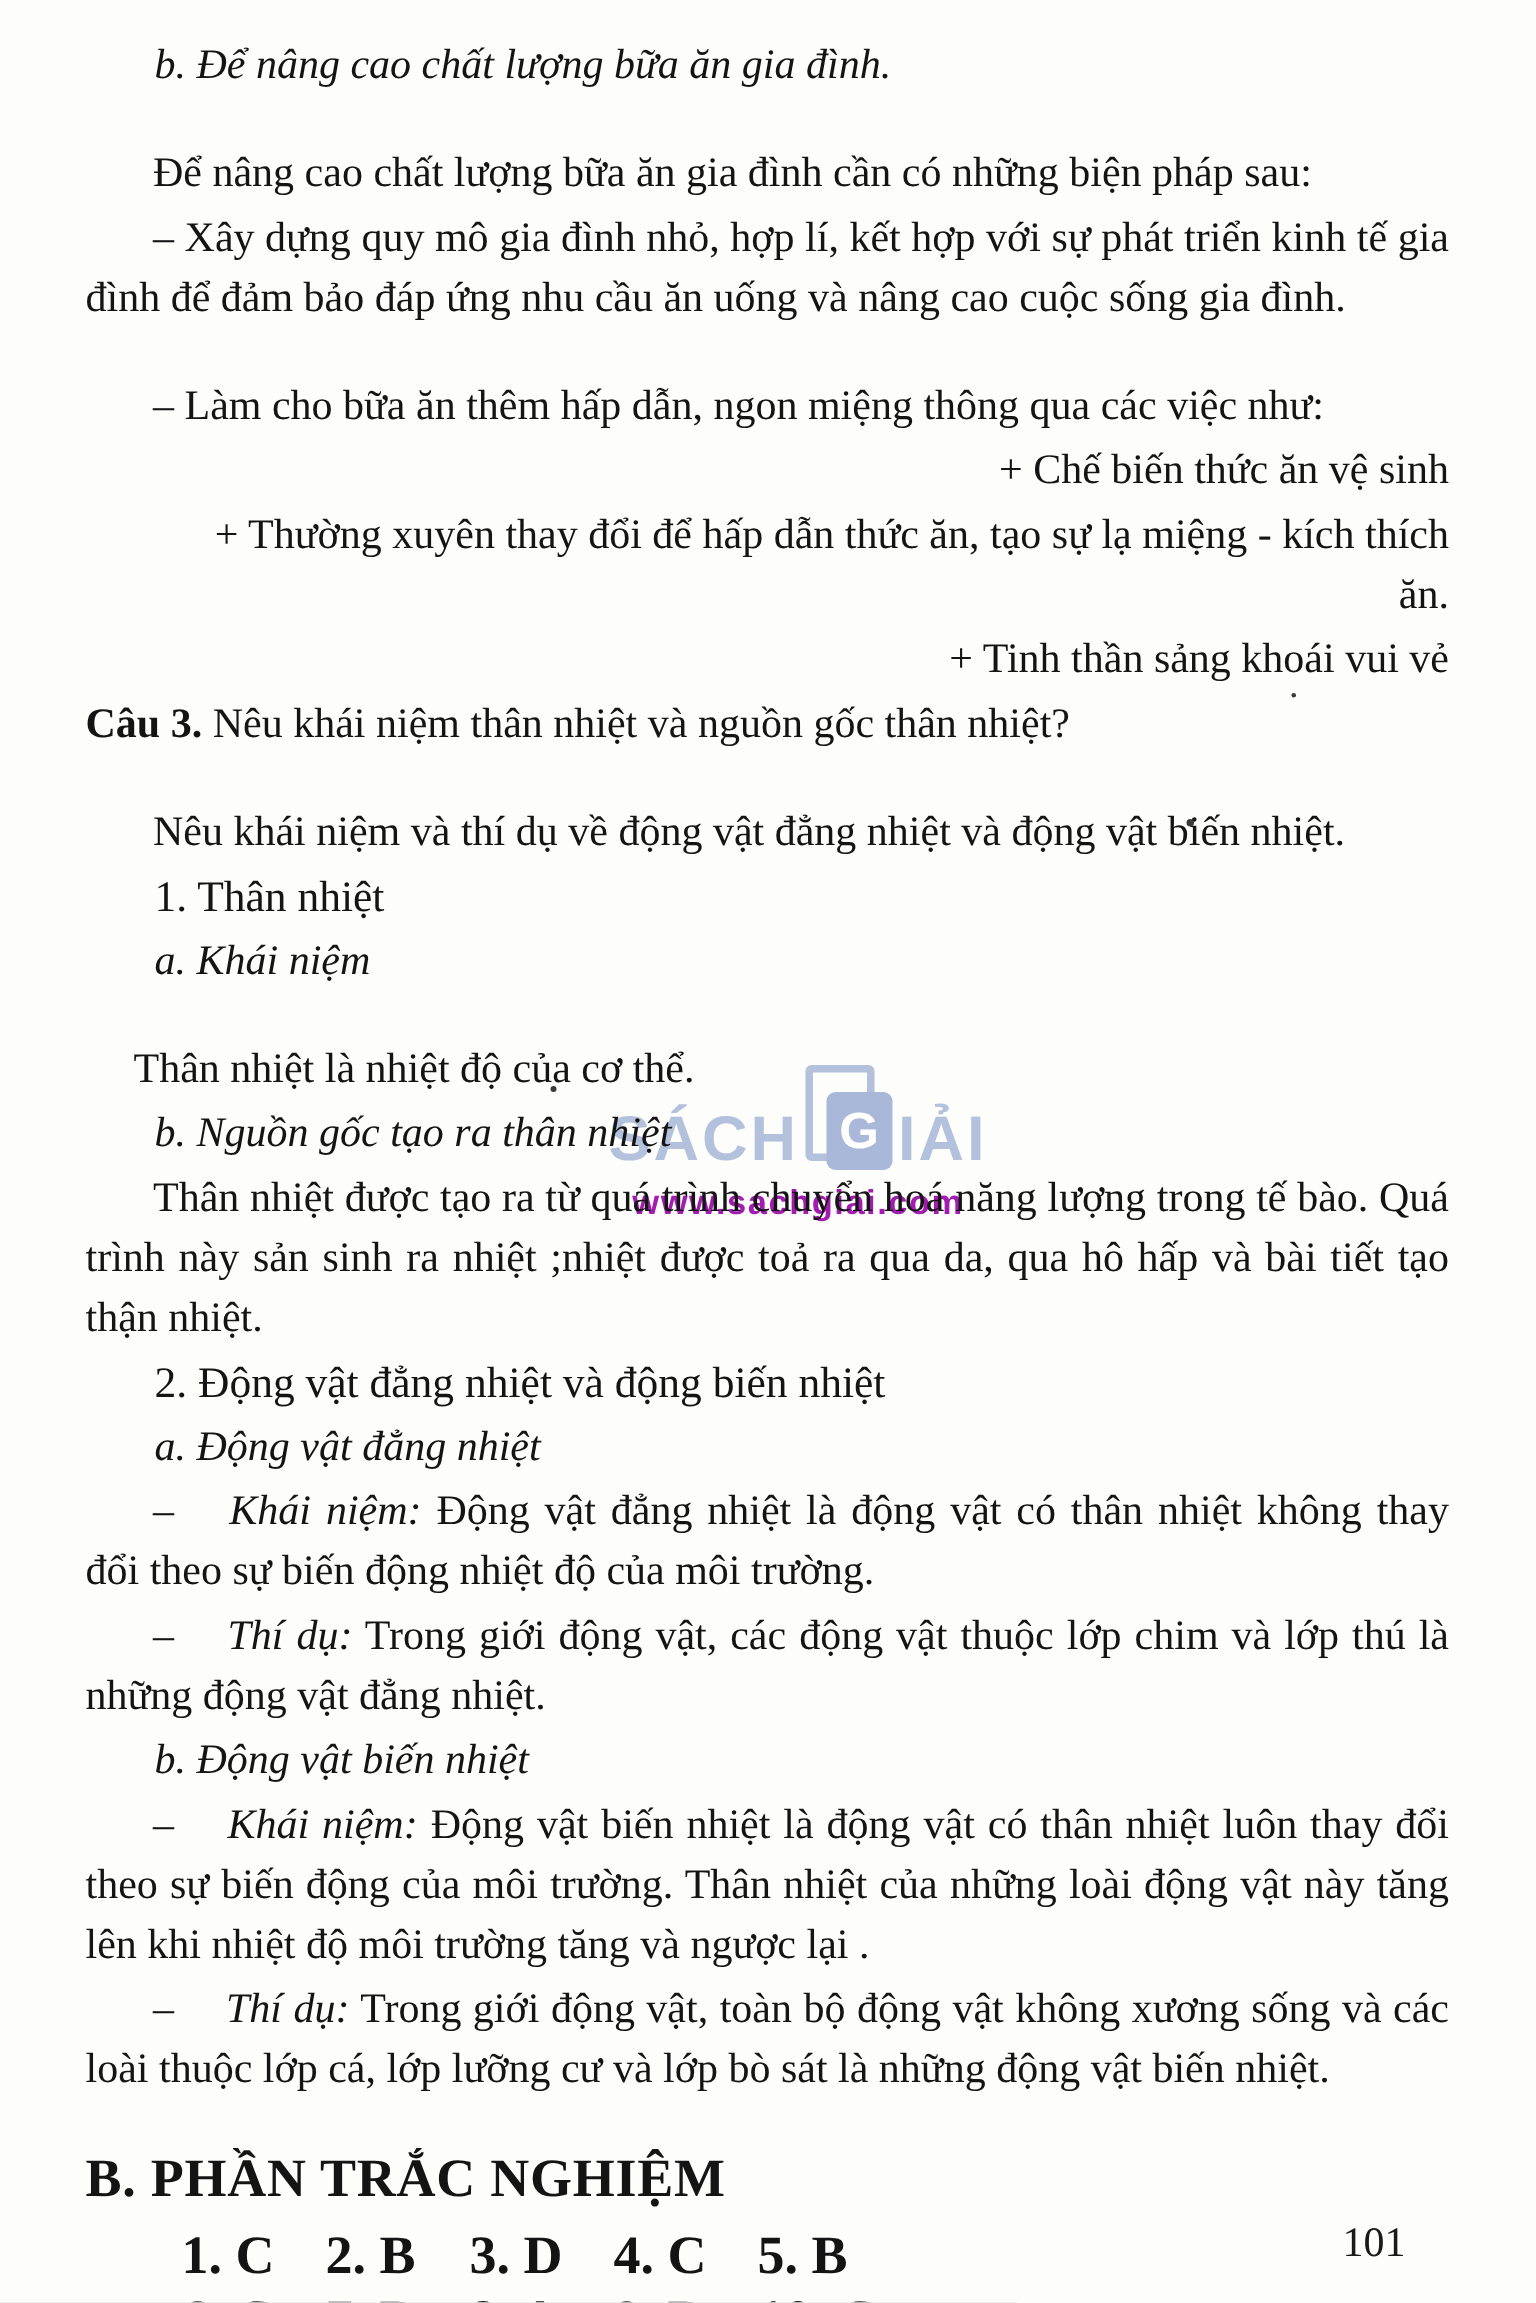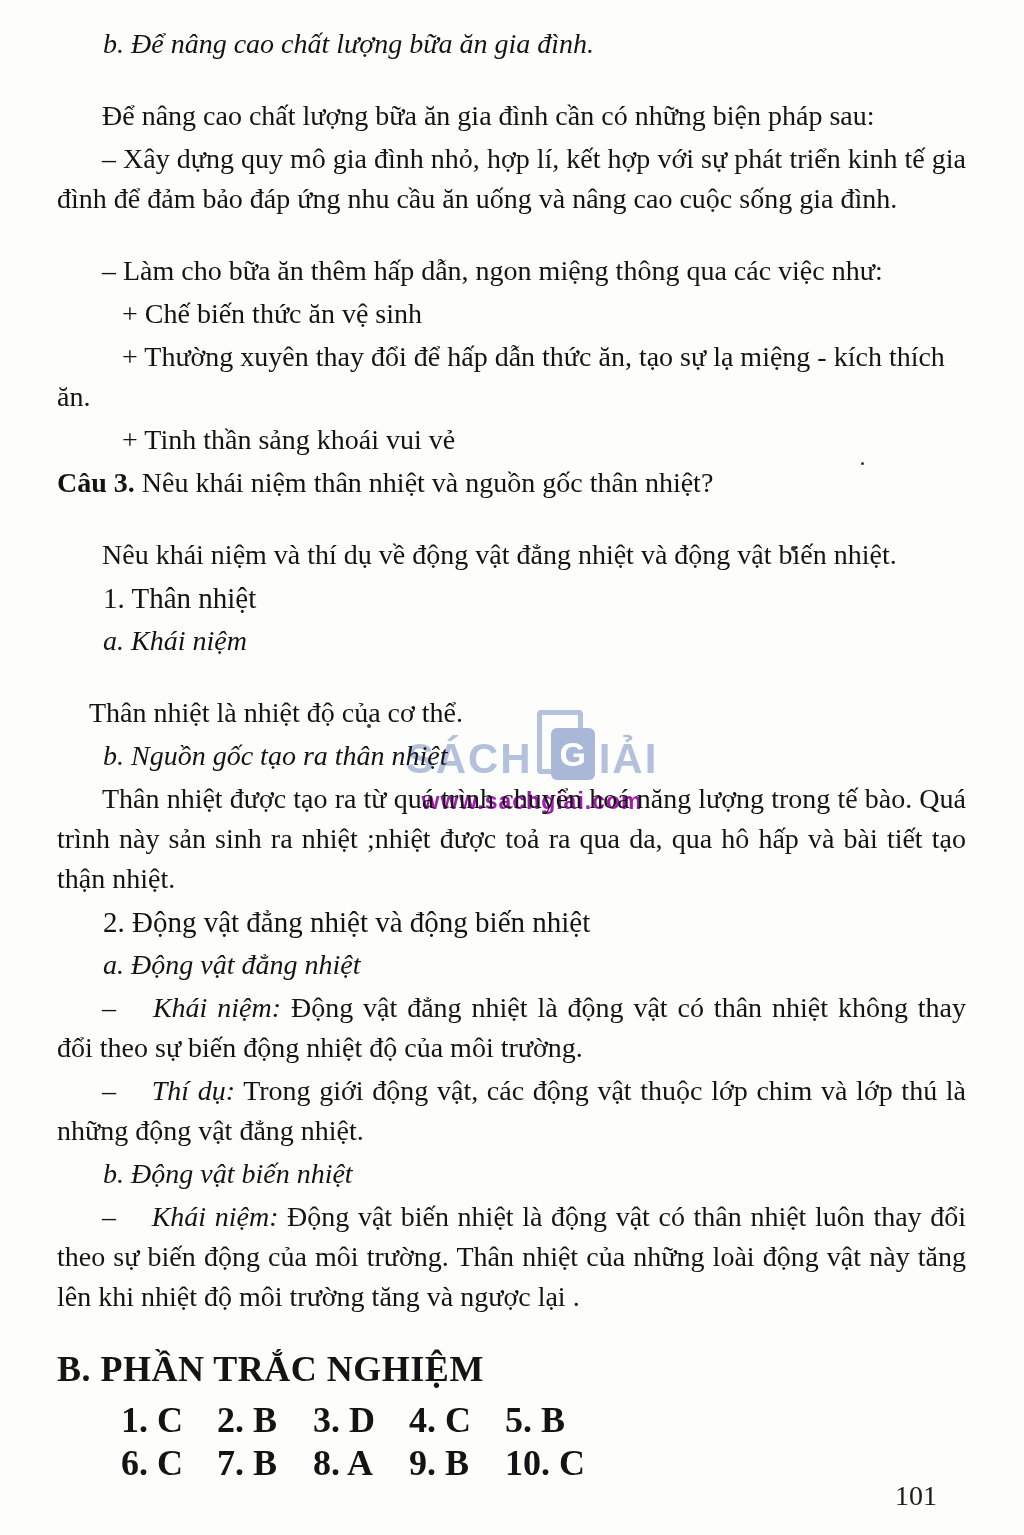--- a/index.html
+++ b/index.html
@@ -18,21 +18,21 @@
   }
   .content p, .content h3, .content h4{
     margin:0 0 3px 0;
     font-size:28px;
     line-height:40px;
     font-weight:normal;
   }
   .p{ text-align:justify; text-indent:45px; }
   .p.no-just{ text-align:left;margin-top:32px; }
   .indent-sm{ text-indent:32px; }
-  .sub{ text-indent:65px; text-align:left;font-family:Liberation Serif, serif; }
+  .sub{ text-indent:65px; text-align:right;font-family:Liberation Serif, serif; }
   .q{ text-indent:0; text-align:left; }
   .q b{ font-weight:bold; }
   .hbi{ font-weight:bold; font-style:italic; text-indent:46px; margin-top:2px !important; }
   .hb{ font-weight:bold; text-indent:46px; margin-top:2px !important; font-size:29px !important; }
   .lead{ font-style:italic;margin-left:27px; }
   .section-h{
     margin:30px 0 8px 0 !important;
     font-size:36px !important;
     line-height:44px !important;
     font-weight:bold;
@@ -150,20 +150,21 @@
     <h4 class="hbi">a. Khái niệm</h4>
     <p class="p no-just indent-sm">Thân nhiệt là nhiệt độ của cơ thể.</p>
     <h4 class="hbi">b. Nguồn gốc tạo ra thân nhiệt</h4>
     <p class="p">Thân nhiệt được tạo ra từ quá trình chuyển hoá năng lượng trong tế bào. Quá trình này sản sinh ra nhiệt ;nhiệt được toả ra qua da, qua hô hấp và bài tiết tạo thận nhiệt.</p>
     <h3 class="hb">2. Động vật đẳng nhiệt và động biến nhiệt</h3>
     <h4 class="hbi">a. Động vật đẳng nhiệt</h4>
     <p class="p"><span>– </span><span class="lead">Khái niệm:</span><span> Động vật đẳng nhiệt là động vật có thân nhiệt không thay đổi theo sự biến động nhiệt độ của môi trường.</span></p>
     <p class="p"><span>– </span><span class="lead">Thí dụ:</span><span> Trong giới động vật, các động vật thuộc lớp chim và lớp thú là những động vật đẳng nhiệt.</span></p>
     <h4 class="hbi">b. Động vật biến nhiệt</h4>
     <p class="p"><span>– </span><span class="lead">Khái niệm:</span><span> Động vật biến nhiệt là động vật có thân nhiệt luôn thay đổi theo sự biến động của môi trường. Thân nhiệt của những loài động vật này tăng lên khi nhiệt độ môi trường tăng và ngược lại .</span></p>
+    <p class="p"><span>– </span><span class="lead">Thí dụ:</span><span> Trong giới động vật, toàn bộ động vật không xương sống và các loài thuộc lớp cá, lớp lưỡng cư và lớp bò sát là những động vật biến nhiệt.</span></p>
 
     <h2 class="section-h">B. PHẦN TRẮC NGHIỆM</h2>
 
     <div class="answers-row">
       <span class="ans">1. C</span><span class="ans">2. B</span><span class="ans">3. D</span><span class="ans">4. C</span><span class="ans">5. B</span>
     </div>
     <div class="answers-row">
       <span class="ans">6. C</span><span class="ans">7. B</span><span class="ans">8. A</span><span class="ans">9. B</span><span class="ans">10. C</span>
     </div>
   </div>

